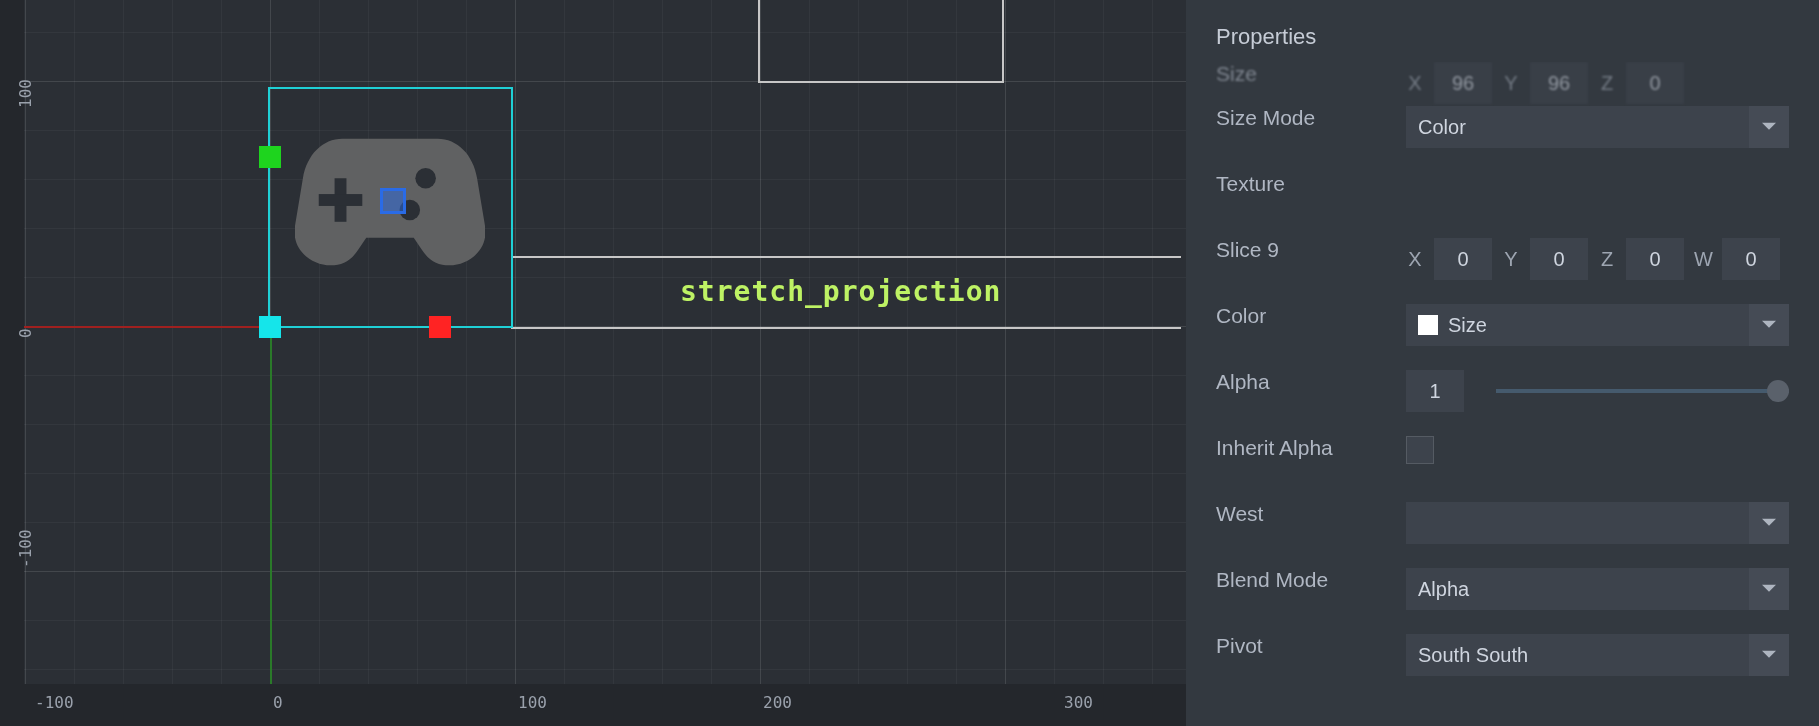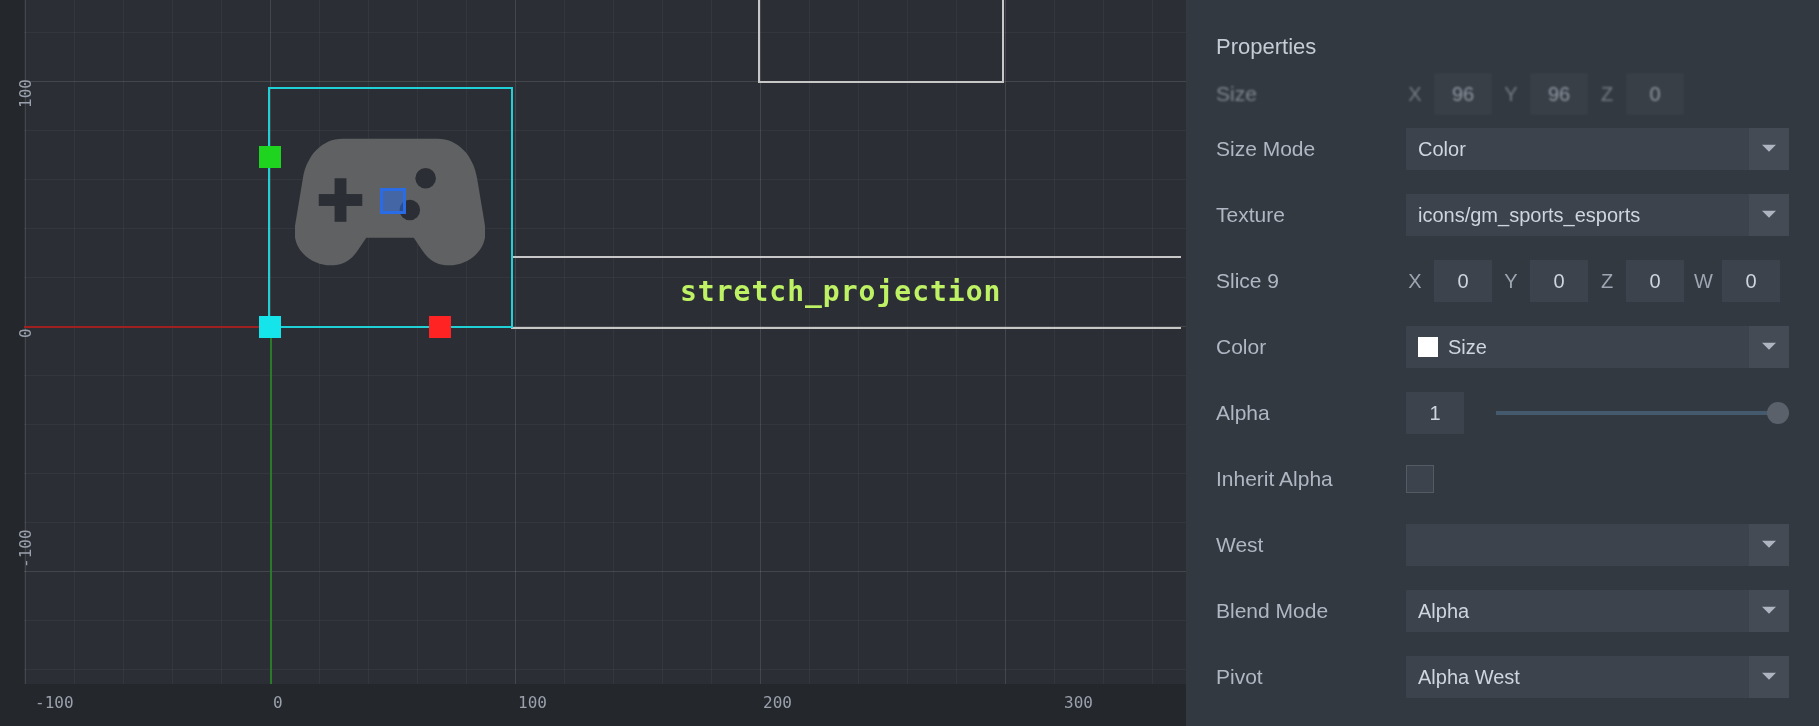--- a/index.html
+++ b/index.html
@@ -129,32 +129,32 @@
   }
   .splitter-grip span {
     width:1px; background:#5a6069; height:100%;
   }
 
   
   .panel {
     width: 633px;
     height: 726px;
     background: #333940;
-    padding: 34px 30px 0 30px;
+    padding: 24px 30px 0 30px;
     display: flex; flex-direction: column;
     gap: 0;
   }
   .panel-title {
     color: #c6ccd6;
     font-size: 22px;
     margin-bottom: 18px;
   }
   .row {
     display: flex;
-    align-items: center;
+    align-items: flex-start;
     min-height: 66px;
   }
   .row .label {
     width: 190px;
     color: #b0b7c3;
     font-size: 21px;
   }
   .ctrls { flex: 1; display: flex; align-items: center; gap: 10px; }
 
   .field, .select {
@@ -276,30 +276,20 @@
             <svg viewBox="0 0 10 10">
               <path d="M0 2l5 5 5-5z"></path>
             </svg>
           </span>
       </div>
     </div>
   </div>
 
   <div class="row">
     <div class="label">Texture</div>
-    <div class="ctrls">
-      <div class="select">
-        <span>icons/gm_sports_esports</span>
-        <span class="caret">
-            <svg viewBox="0 0 10 10">
-              <path d="M0 2l5 5 5-5z"></path>
-            </svg>
-          </span>
-      </div>
-    </div>
   </div>
 
   <div class="row">
     <div class="label">Slice 9</div>
     <div class="ctrls">
       <span class="axis-l">X</span>
       <div class="field numfield">0</div>
       <span class="axis-l">Y</span>
       <div class="field numfield">0</div>
       <span class="axis-l">Z</span>
@@ -369,21 +359,21 @@
             </svg>
           </span>
       </div>
     </div>
   </div>
 
   <div class="row">
     <div class="label">Pivot</div>
     <div class="ctrls">
       <div class="select">
-        <span>Alpha West</span>
+        <span>South South</span>
         <span class="caret">
             <svg viewBox="0 0 10 10">
               <path d="M0 2l5 5 5-5z"></path>
             </svg>
           </span>
       </div>
     </div>
   </div>
 
 </div>

